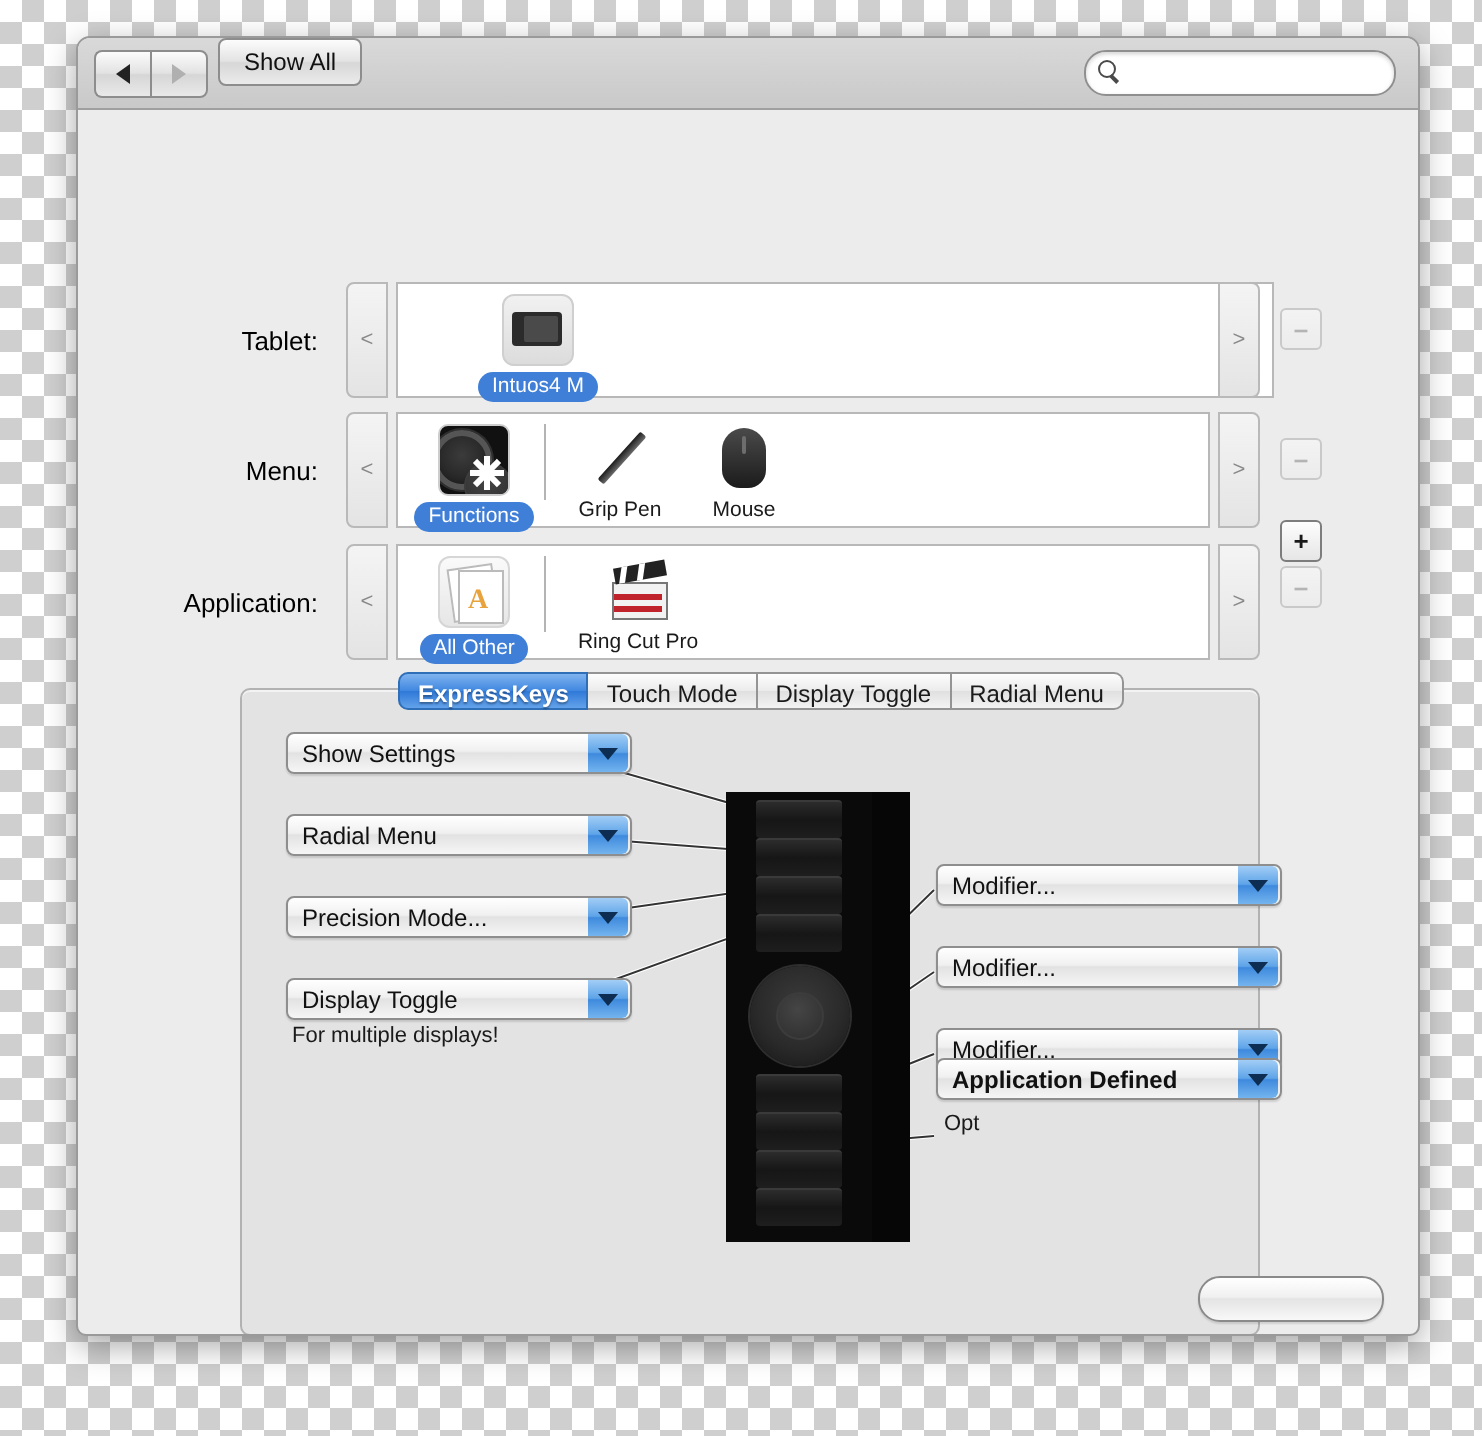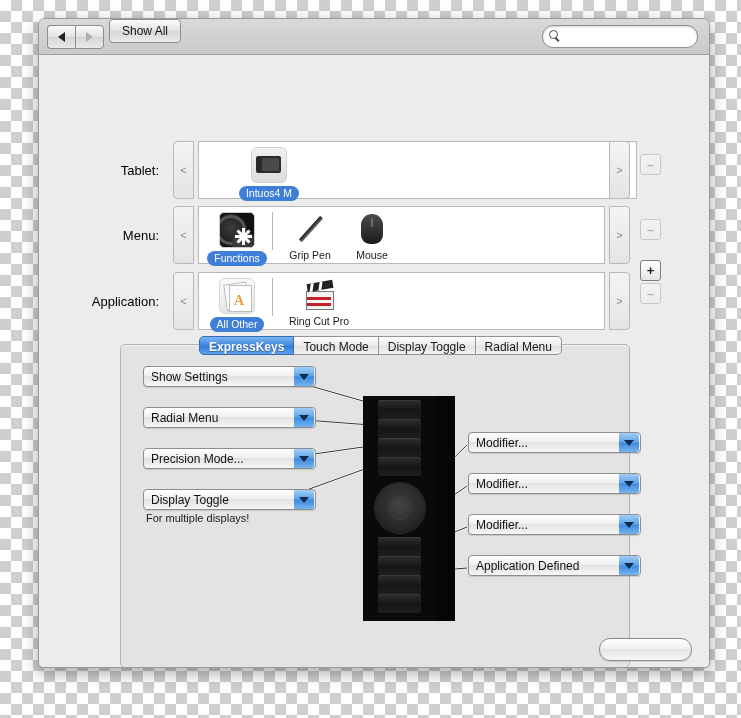--- a/index.html
+++ b/index.html
@@ -449,21 +449,21 @@
     <div class="sublabel" style="left:433px;top:460px;">Cmd</div>
 
     <div class="popup" style="left:429px;top:459px;width:173px;">
       <span class="lbl">Modifier...</span>
       <span class="arrowbox">
           <span class="arrowdn"></span>
         </span>
     </div>
     <div class="sublabel" style="left:433px;top:501px;">Opt</div>
 
-    <div class="popup" style="left:429px;top:500px;width:173px;">
+    <div class="popup" style="left:429px;top:474px;width:173px;font-weight:bold;">
       <span class="lbl">Application Defined</span>
       <span class="arrowbox">
           <span class="arrowdn"></span>
         </span>
     </div>
 
     <div class="defaultbtn">
       
     </div>
 

